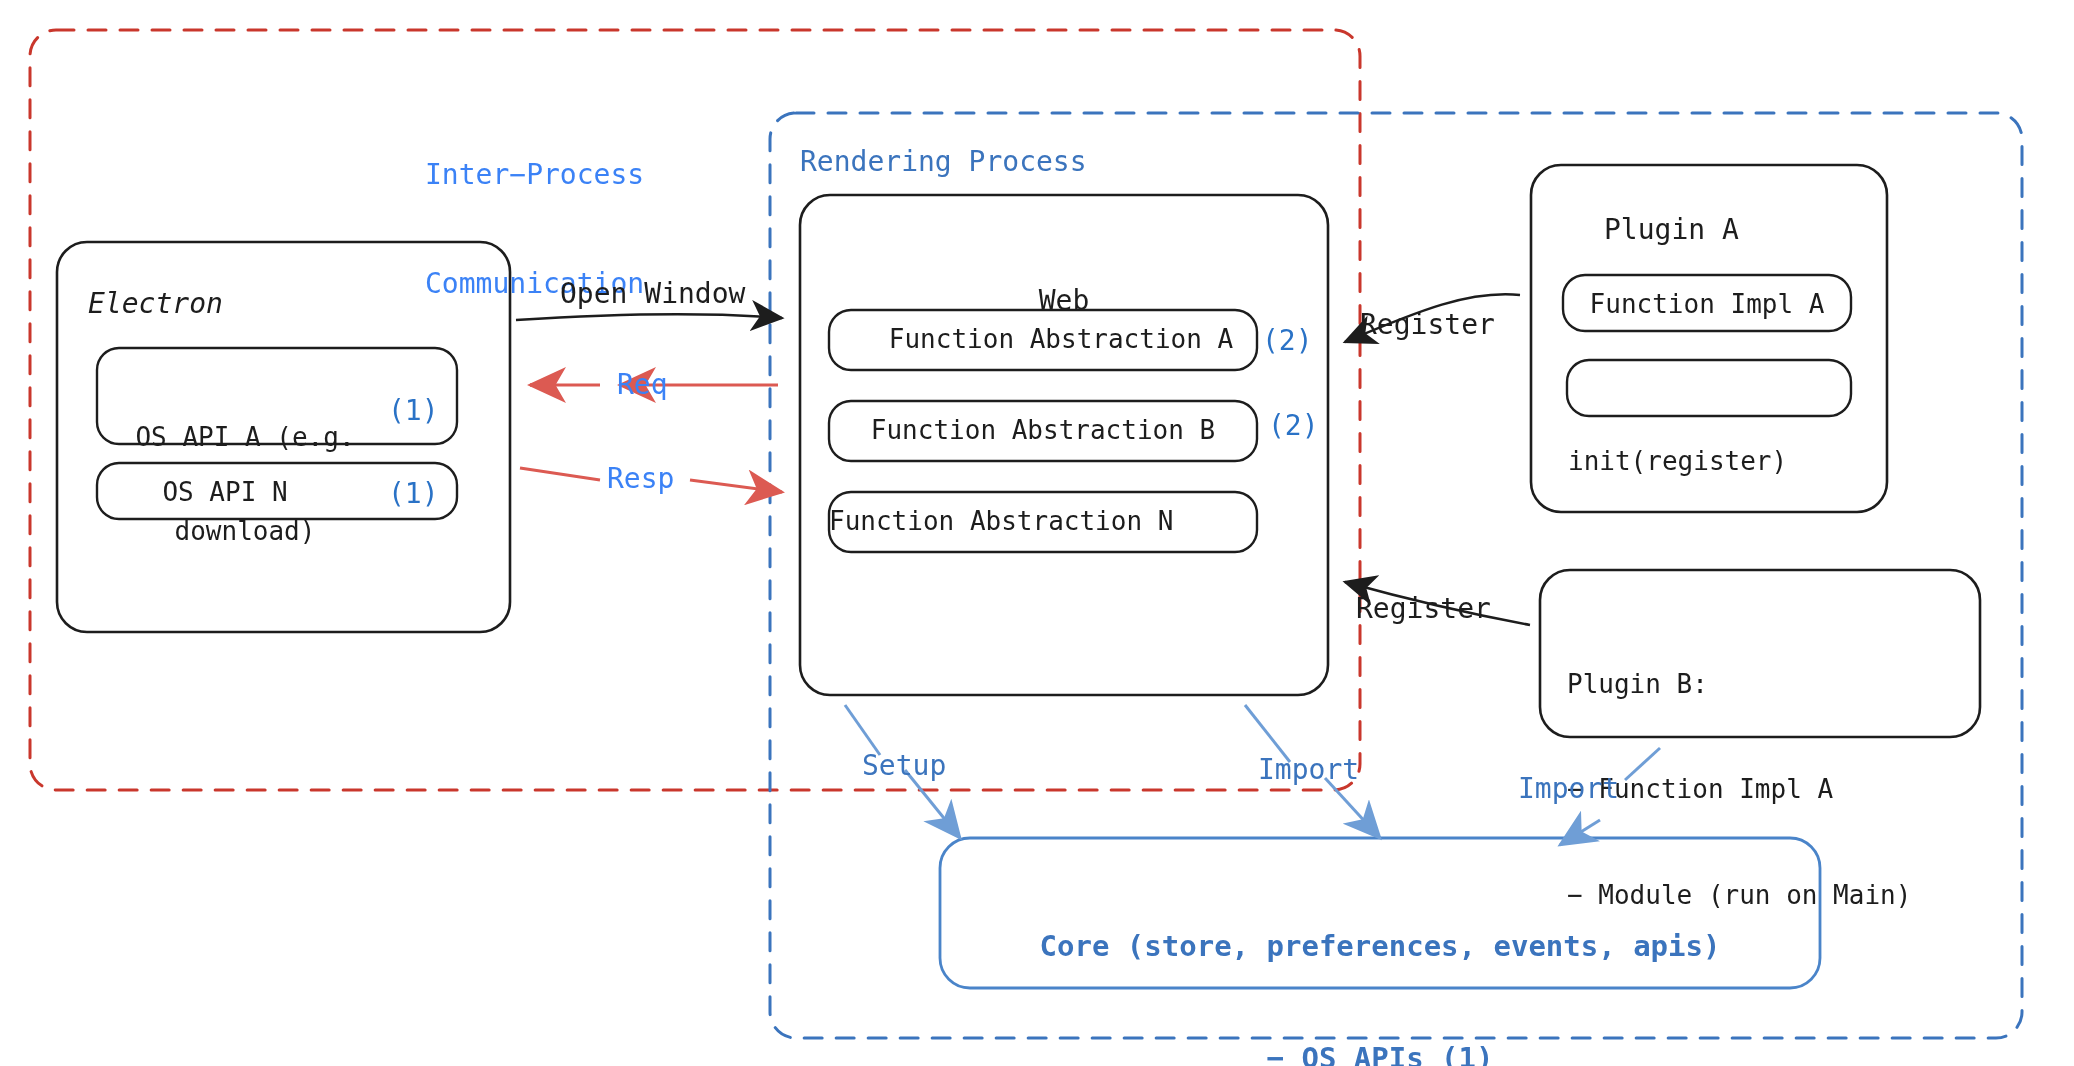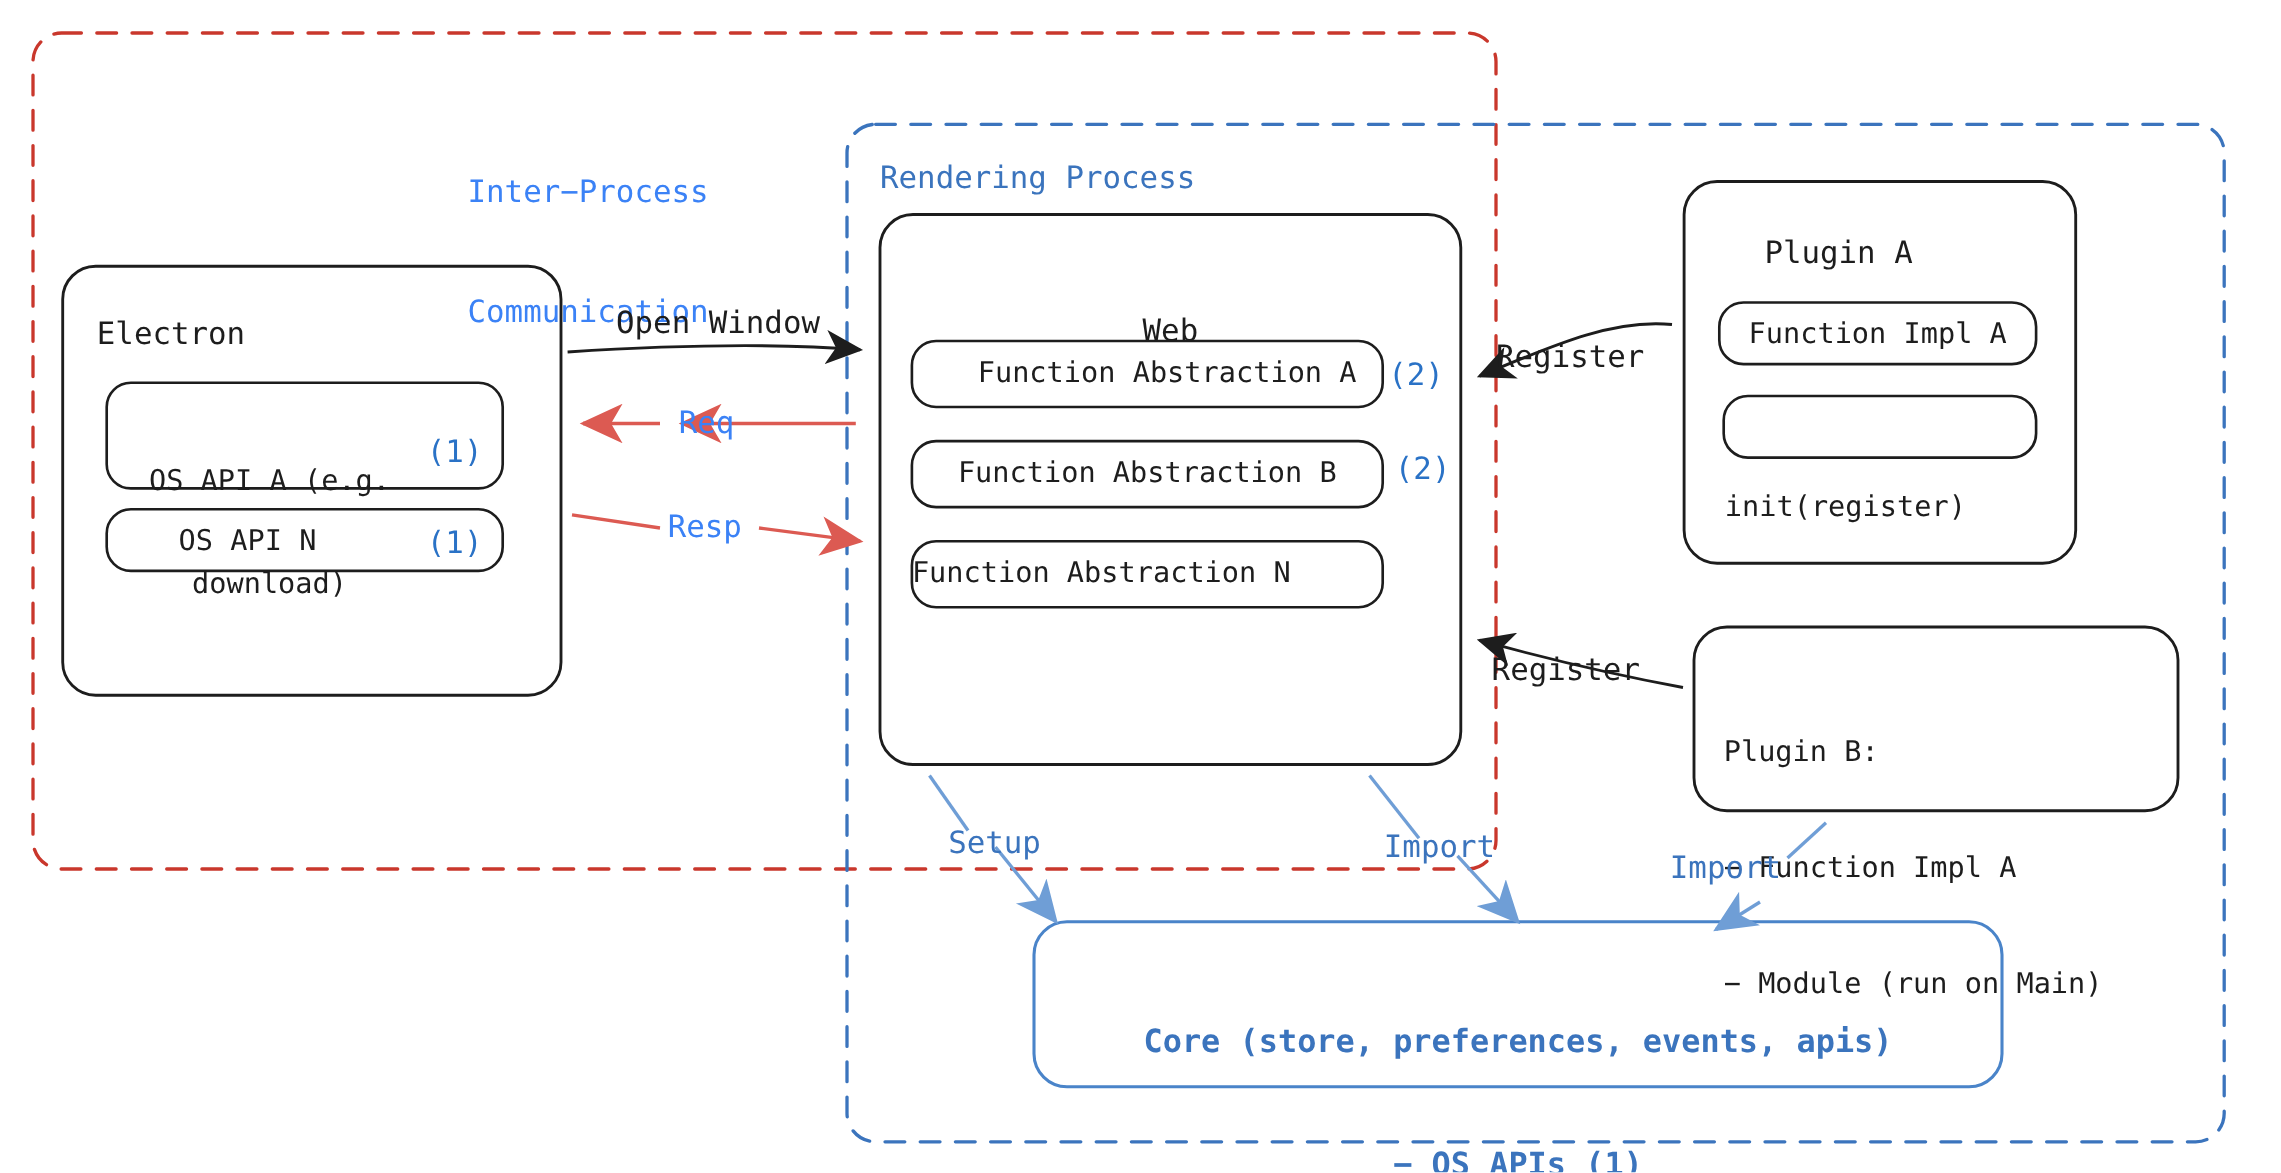--- a/index.html
+++ b/index.html
@@ -133,21 +133,21 @@
     </g>
   </svg>
 
   <div class="lbl t-edge t-red multiline" style="left:425px; top:84px;">
     <div>Inter−Process</div>
     <div>Communication</div>
   </div>
 
   <div class="lbl t-edge t-blue" style="left:800px; top:145px;">Rendering Process</div>
 
-  <div class="lbl t-box-title" style="left:88px; top:287px;">Electron</div>
+  <div class="lbl t-box-title" style="left:88px; top:287px;font-style:italic;">Electron</div>
 
   <div class="lbl t-node center" style="left:110px; top:362px; width:270px;">
     <div>OS API A (e.g.</div>
     <div style="margin-top:4px;">download)</div>
   </div>
   <div class="lbl t-num" style="left:388px; top:394px;">(1)</div>
 
   <div class="lbl t-node center" style="left:110px; top:477px; width:230px;">OS API N</div>
   <div class="lbl t-num" style="left:388px; top:477px;">(1)</div>
 

